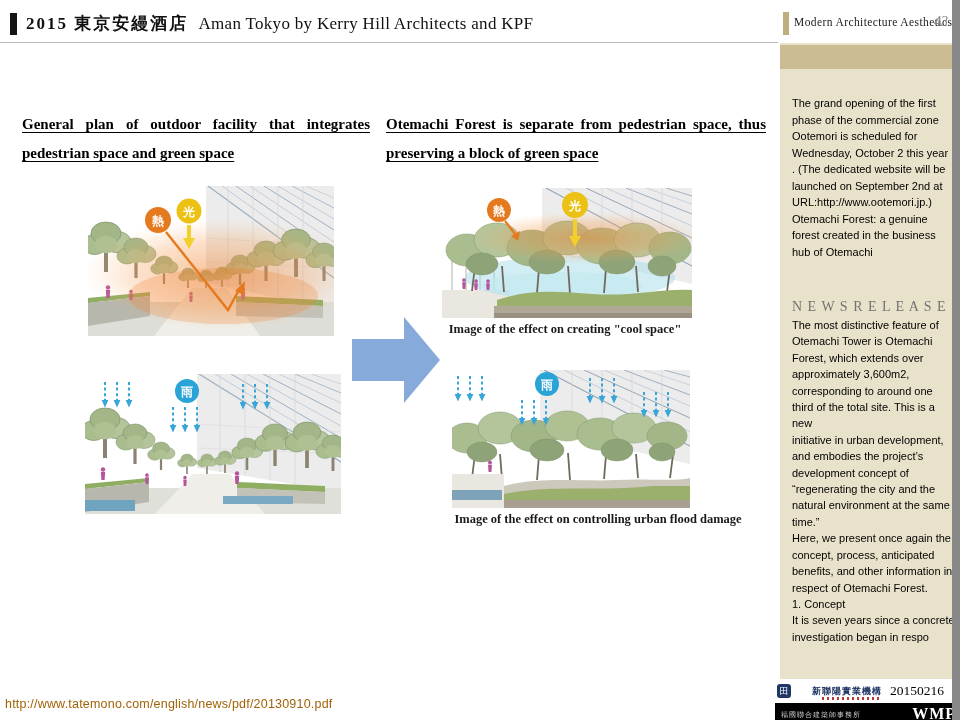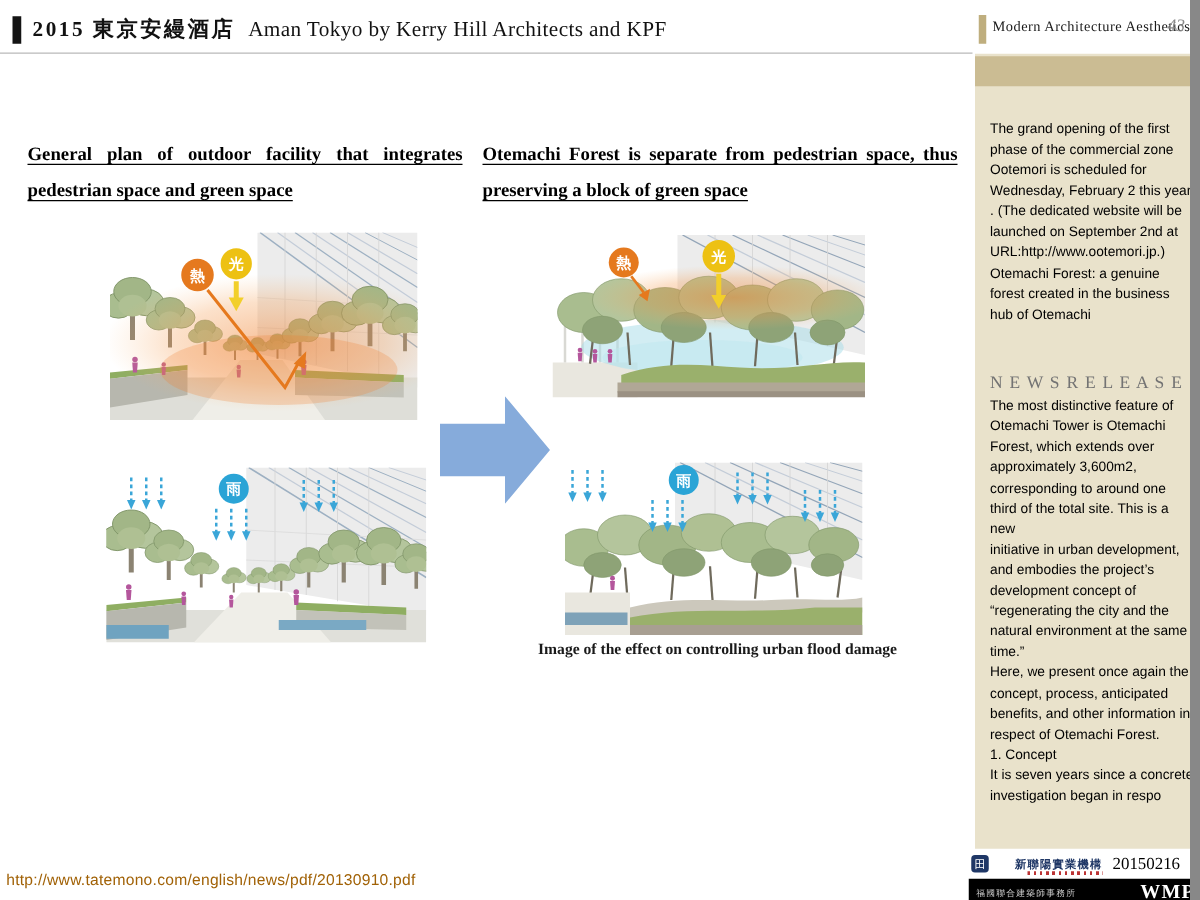--- a/index.html
+++ b/index.html
@@ -36,21 +36,21 @@
   
   .heading{font-family:"Liberation Serif",serif;font-weight:bold;font-size:15px;line-height:29px;
            text-decoration:underline;text-underline-offset:3px;color:#000}
   .h-left{left:22px;top:110px;width:348px}
   .h-right{left:386px;top:110px;width:380px}
   .jline{text-align:justify;text-align-last:justify}
 
   
   .caption{font-family:"Liberation Serif",serif;font-weight:bold;font-size:12.5px;color:#1a1a1a;text-align:center}
   .cap-cool{left:415px;top:322px;width:300px}
-  .cap-flood{left:409px;top:512px;width:330px}
+  .cap-flood{left:433px;top:512px;width:330px}
 
   
   svg.diagram{position:absolute}
   .badge-txt{font-family:"Liberation Sans",sans-serif;font-size:12px;fill:#fff;text-anchor:middle;font-weight:bold}
   .fill-heat{fill:var(--heat_orange)} .fill-light{fill:var(--light_yellow)} .fill-rain{fill:var(--rain_blue)}
   .fill-arrow{fill:var(--arrow_blue)}
 
   
   .src-url{left:5px;top:697px;font-size:12.5px;color:#a16207;letter-spacing:.2px}
   .logo-strip{left:775px;top:680px;width:185px;height:22px;background:#fff;display:flex;align-items:center}
@@ -308,20 +308,21 @@
       <circle cx="57" cy="22" r="12" class="fill-heat"></circle>
       <text x="57" y="26.5" class="badge-txt">熱</text>
     </g>
     <g>
       <line x1="133" y1="31" x2="133" y2="50" stroke="#f2cf2a" stroke-width="4"></line>
       <polygon points="127,48 139,48 133,59" fill="#f2cf2a"></polygon>
       <circle cx="133" cy="17" r="13" class="fill-light"></circle>
       <text x="133" y="21.5" class="badge-txt">光</text>
     </g>
   </svg>
+  <div class="abs caption cap-cool">Image of the effect on creating "cool space"</div>
 
   <svg class="diagram" style="left:452px;top:370px" width="238" height="138" viewBox="0 0 238 138">
     <g>
       <polygon points="88,0 238,0 238,94 88,60" fill="#ececec"></polygon>
       <line x1="92" y1="0" x2="238" y2="76" stroke="#93a5b8" stroke-width="1.1"></line>
       <line x1="112" y1="0" x2="238" y2="62" stroke="#c3ccd8" stroke-width="1"></line>
       <line x1="132" y1="0" x2="238" y2="48" stroke="#93a5b8" stroke-width="1"></line>
       <line x1="152" y1="0" x2="238" y2="36" stroke="#c3ccd8" stroke-width="1"></line>
       <line x1="172" y1="0" x2="238" y2="25" stroke="#93a5b8" stroke-width="0.9"></line>
       <line x1="192" y1="0" x2="238" y2="15" stroke="#c3ccd8" stroke-width="0.8"></line>
@@ -379,21 +380,21 @@
     </g>
     <g>
       <circle cx="95" cy="14" r="12" class="fill-rain"></circle>
       <text x="95" y="18.5" class="badge-txt">雨</text>
     </g>
   </svg>
   <div class="abs caption cap-flood">Image of the effect on controlling urban flood damage</div>
 
   <div class="abs sidebar">
     <div class="sb-band"></div>
-    <div class="sb-intro">The grand opening of the first phase of the commercial zone Ootemori is scheduled for Wednesday, February 2 this year . (The dedicated website will be launched on September 2nd at URL:http://www.ootemori.jp.) Otemachi Forest: a genuine forest created in the business hub of Otemachi</div>
+    <div class="sb-intro">The grand opening of the first phase of the commercial zone Ootemori is scheduled for Wednesday, October 2 this year . (The dedicated website will be launched on September 2nd at URL:http://www.ootemori.jp.) Otemachi Forest: a genuine forest created in the business hub of Otemachi</div>
     <div class="sb-news-h serif">N E W S  R E L E A S E</div>
     <div class="sb-news-b">The most distinctive feature of Otemachi Tower is Otemachi Forest, which extends over approximately 3,600m2, corresponding to around one third of the total site. This is a new
 initiative in urban development, and embodies the project’s development concept of “regenerating the city and the natural environment at the same time.”
 Here, we present once again the concept, process, anticipated benefits, and other information in
 respect of Otemachi Forest.
 1. Concept
 It is seven years since a concrete investigation began in respo</div>
   </div>
 
   <div class="abs src-url">http://www.tatemono.com/english/news/pdf/20130910.pdf</div>

